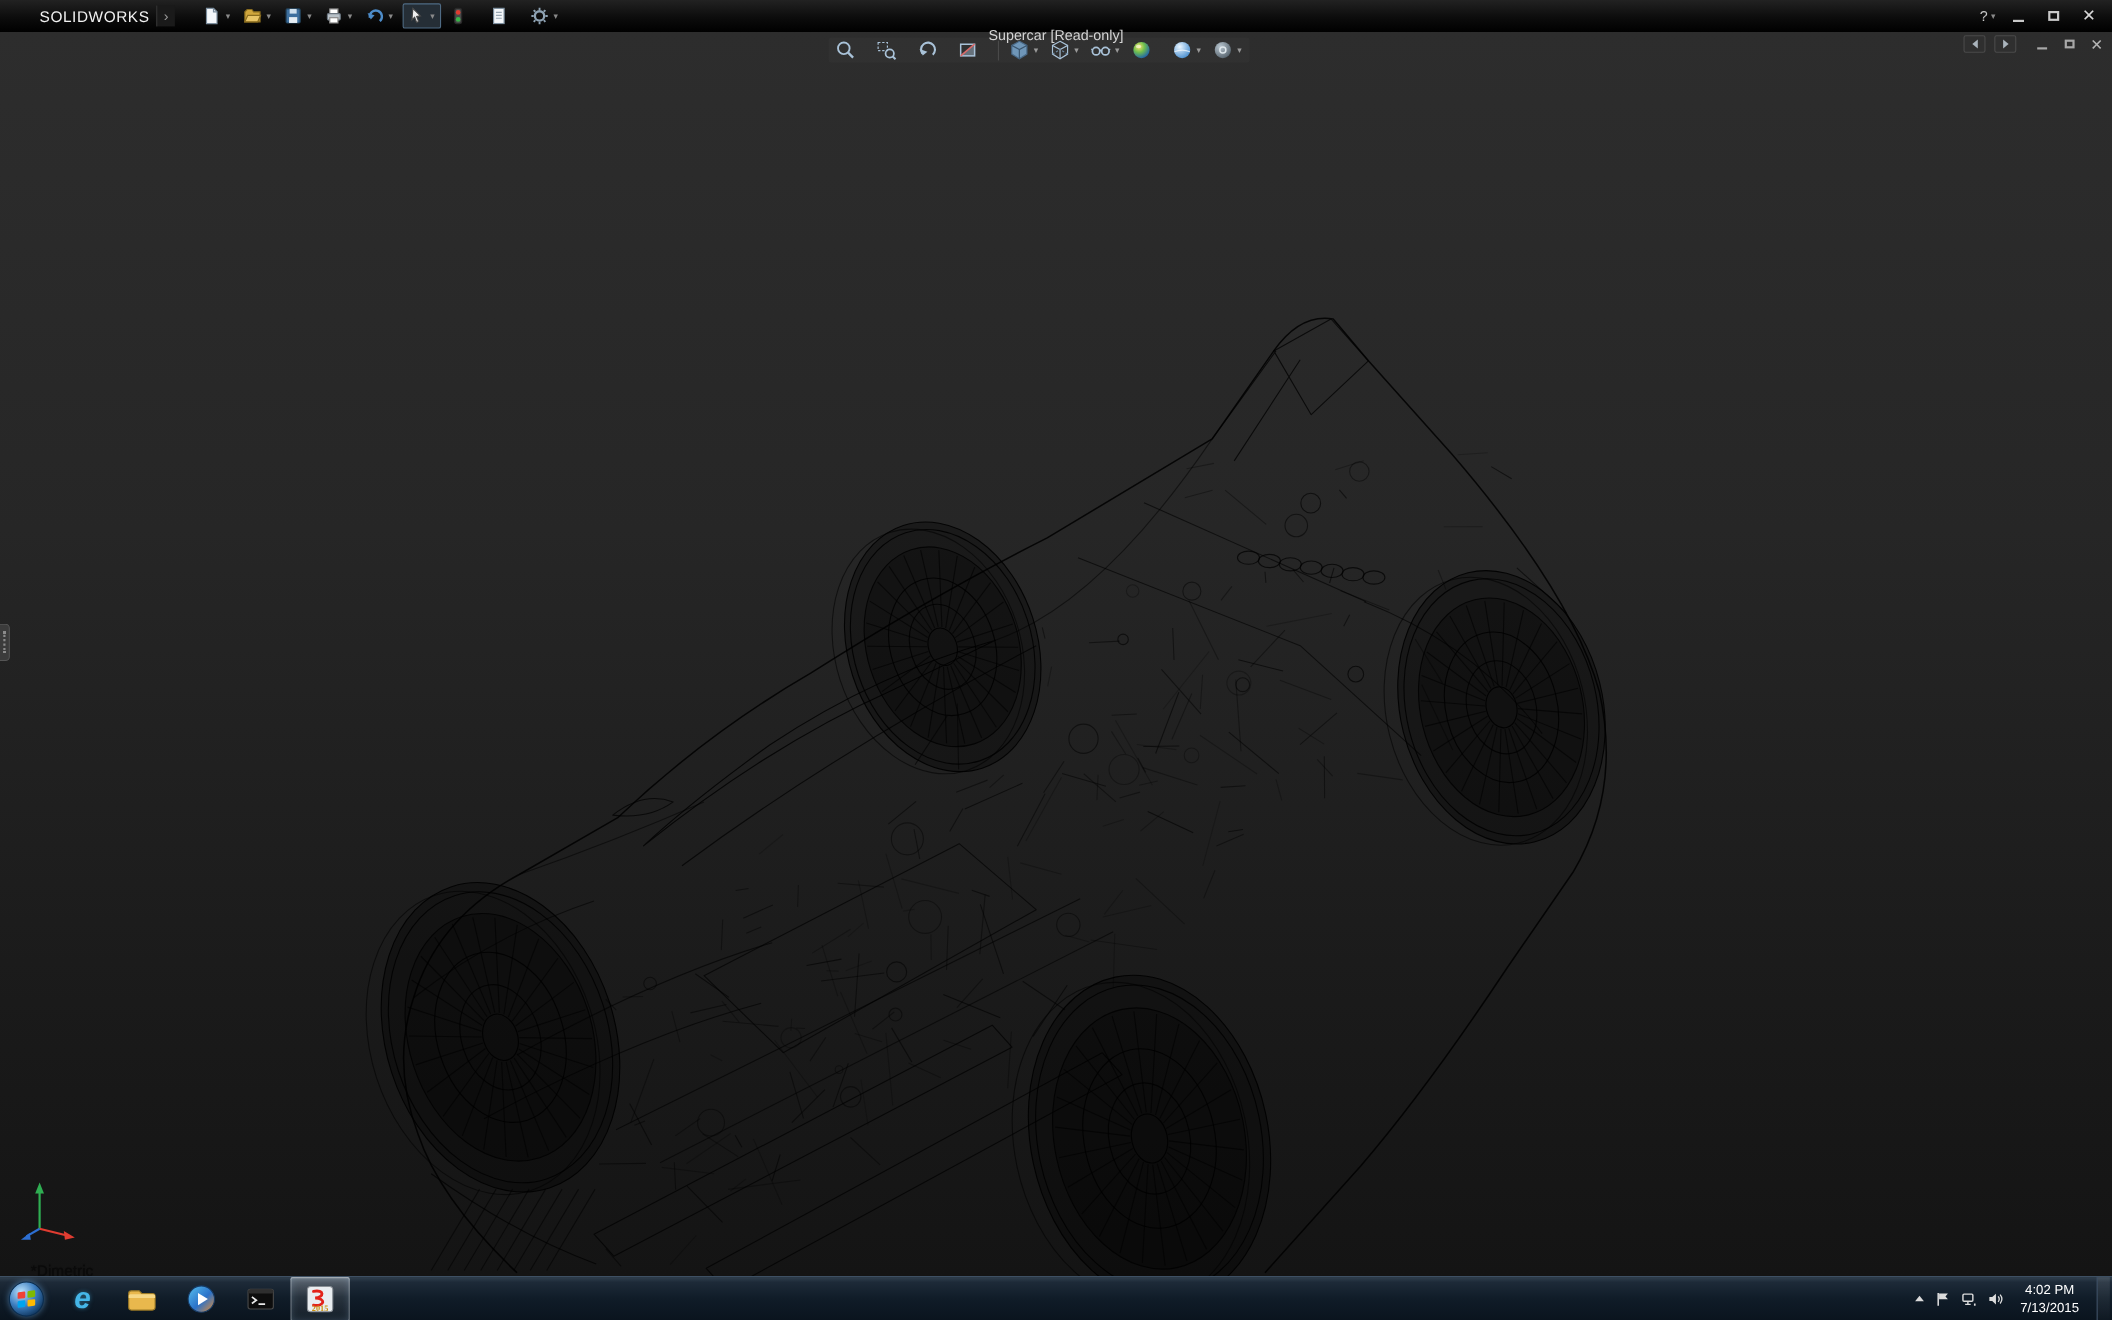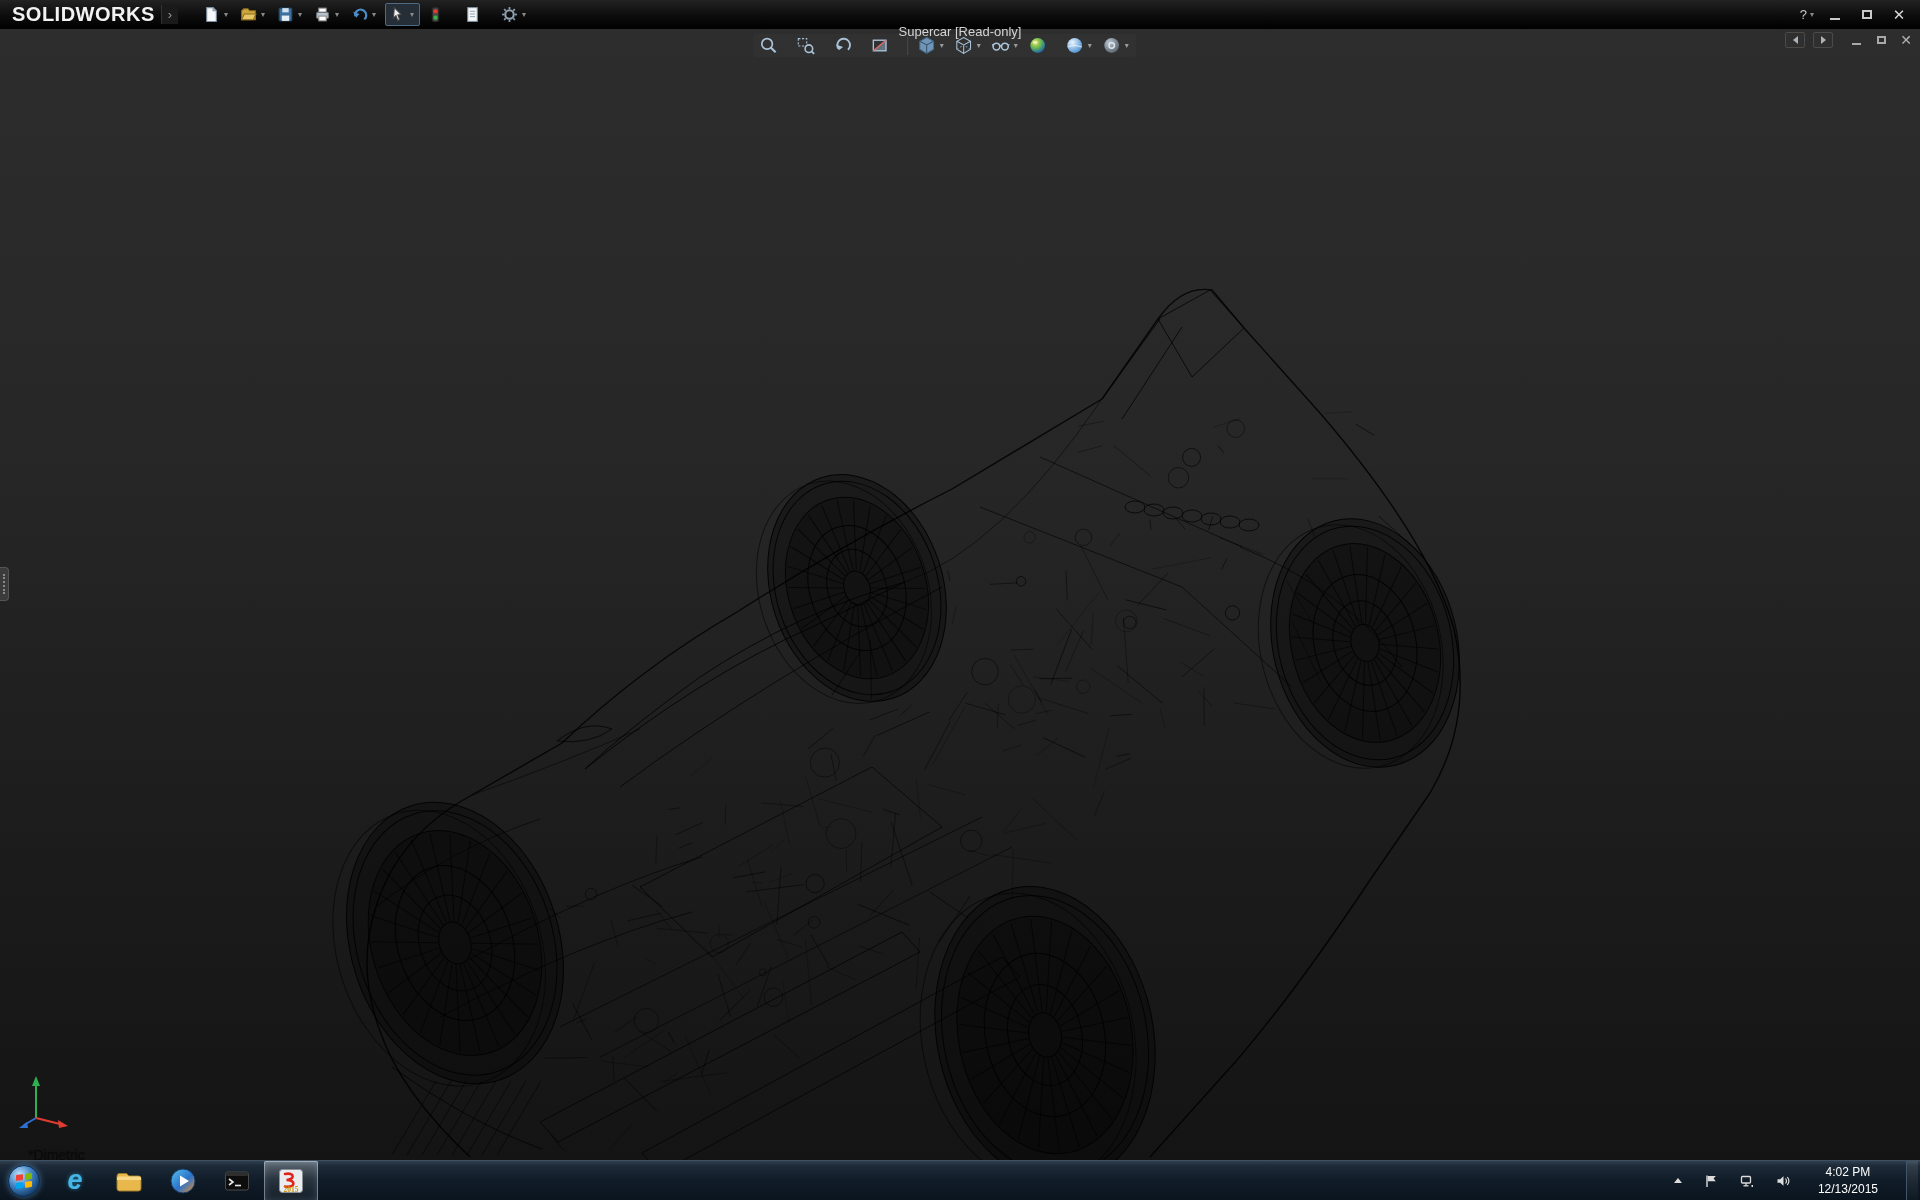--- a/index.html
+++ b/index.html
@@ -5,21 +5,21 @@
   * { margin:0; padding:0; box-sizing:border-box; }
   html,body { width:1920px; height:1200px; overflow:hidden; background:#000;
     font-family:"Liberation Sans", sans-serif; }
   .screen { position:relative; width:1920px; height:1200px; }
 
   
   .titlebar { position:absolute; top:0; left:0; right:0; height:29px;
     background:linear-gradient(180deg,#222 0%,#0c0c0c 55%,#000 100%);
     display:flex; align-items:center; color:#ccc; z-index:30; }
   .brand { display:flex; align-items:center; gap:6px; padding:0 8px 0 6px; height:100%; }
-  .brand-text { color:#f2f2f2; font-weight:bold; font-size:20px; letter-spacing:.5px; }
+  .brand-text { color:#f2f2f2; font-weight:normal; font-size:14px; letter-spacing:.5px;margin-left:24px; }
   .brand-arrow { color:#9a9a9a; font-size:13px; padding:2px 6px; background:#1a1a1a;
     border-left:1px solid #333; }
   .tb-tools { display:flex; align-items:center; gap:4px; margin-left:14px; }
   .tool { display:flex; align-items:center; gap:2px; padding:2px 3px; border-radius:2px; }
   .tool svg { width:17px; height:17px; display:block; }
   .tool .caret { font-size:8px; color:#8a8a8a; width:8px; text-align:center; }
   .tool.active { border:1px solid #4f6b84; background:#252e36; }
   .tb-title { position:absolute; left:50%; transform:translateX(-50%);
     font-size:13px; color:#d4d4d4; white-space:nowrap;margin-top:34px; }
   .tb-controls { margin-left:auto; display:flex; align-items:center; gap:10px; padding-right:10px; }
@@ -73,21 +73,21 @@
   .start-btn { width:48px; height:40px; display:flex; align-items:center; justify-content:center; }
   .start-btn svg { width:34px; height:34px; display:block; filter:drop-shadow(0 0 3px rgba(120,190,255,.5)); }
   .task-item { width:54px; height:40px; display:flex; align-items:center; justify-content:center;
     border-radius:2px; }
   .task-item.active { background:linear-gradient(180deg,rgba(255,255,255,.28),rgba(255,255,255,.10) 45%,rgba(255,255,255,.04));
     box-shadow:inset 0 0 0 1px rgba(255,255,255,.35), inset 0 0 8px rgba(180,220,255,.25);font-family:Liberation Serif, serif; }
   .ie-glyph { font-size:27px; font-style:italic; font-weight:bold; color:#45b6e8;
     text-shadow:0 0 4px rgba(69,182,232,.5); line-height:1; }
   .task-item svg { width:28px; height:28px; display:block; }
 
-  .tray { margin-left:auto; display:flex; align-items:center; gap:22px; padding-right:2px; height:100%; }
+  .tray { margin-left:auto; display:flex; align-items:center; gap:10px; padding-right:2px; height:100%; }
   .tray-up { width:0; height:0; border-left:4px solid transparent; border-right:4px solid transparent;
     border-bottom:5px solid #dcdcdc; }
   .tray svg { width:14px; height:14px; display:block; }
   .clock { text-align:center; color:#fff; font-size:12px; line-height:1.35; padding:0 6px; }
   .show-desktop { width:12px; height:100%; border-left:1px solid #42546a;
     background:linear-gradient(180deg,rgba(255,255,255,.10),rgba(255,255,255,.02)); }
 </style>
 </head>
 <body>
 
@@ -757,18 +757,18 @@
         <line x1="6" y1="9" x2="6" y2="11.5" stroke="#dcdcdc" stroke-width="1.3"></line>
         <line x1="3.5" y1="11.8" x2="8.5" y2="11.8" stroke="#dcdcdc" stroke-width="1.3"></line>
         <line x1="11.5" y1="12" x2="13" y2="12" stroke="#dcdcdc" stroke-width="2"></line>
       </svg>
       <svg viewBox="0 0 14 14">
         <path d="M1.5,5.2 h2.6 l3.4,-3 v9.6 l-3.4,-3 h-2.6 z" fill="#dcdcdc"></path>
         <path d="M9.5,4.5 q2,2.5 0,5 M11.3,3 q3.2,4 0,8" fill="none" stroke="#dcdcdc" stroke-width="1.2"></path>
       </svg>
       <span class="clock">
         <div>4:02 PM</div>
-        <div>12/13/2015</div>
+        <div>7/13/2015</div>
       </span>
       <span class="show-desktop"></span>
     </span>
   </footer>
 </div>
 
 </body></html>

